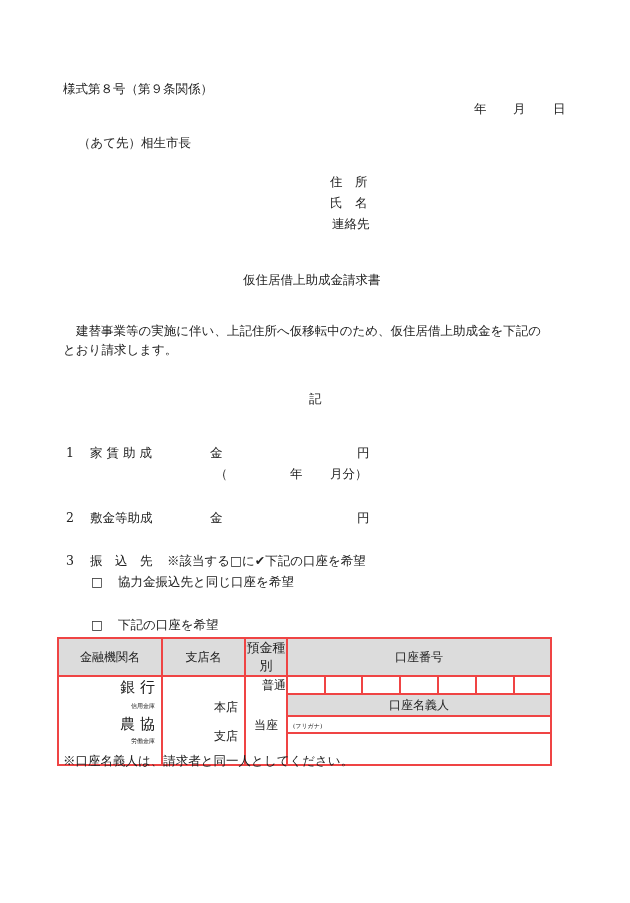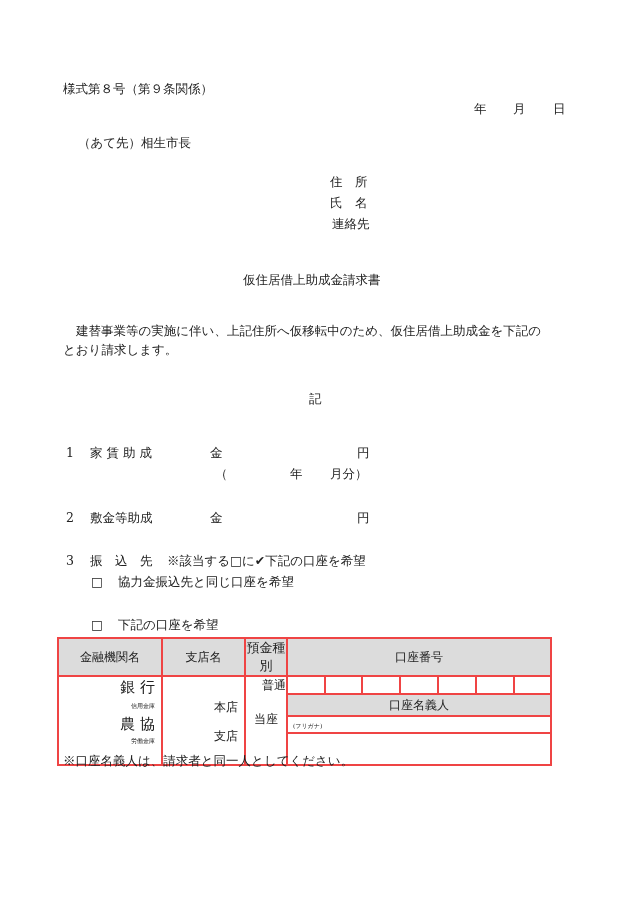--- a/index.html
+++ b/index.html
@@ -89,21 +89,21 @@
     </td>
     <td rowspan="4" style="vertical-align:top;">
       <div style="text-align:right; padding-right:6px;">
         <div style="margin-top:22px;">本店</div>
         <div style="margin-top:12px;font-family:Liberation Mono, monospace;">支店</div>
       </div>
     </td>
     <td rowspan="4" style="vertical-align:top;">
       <div class="center">
         <div style="text-align:right;">普通</div>
-        <div style="margin-top:17px;">当座</div>
+        <div style="margin-top:23px;">当座</div>
       </div>
     </td>
     <td></td>
     <td></td>
     <td></td>
     <td></td>
     <td></td>
     <td></td>
     <td></td>
   </tr>

